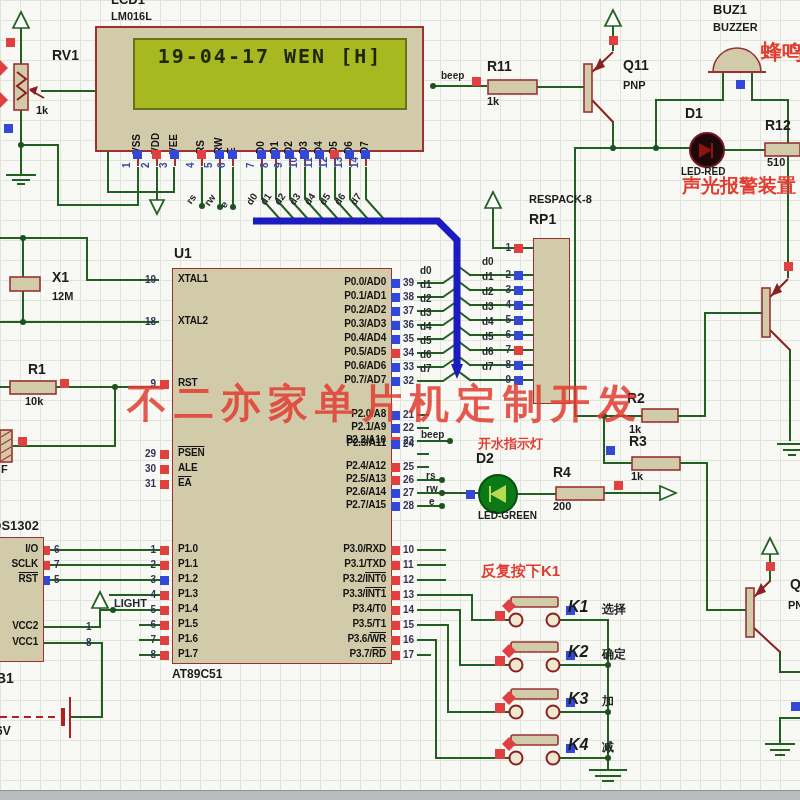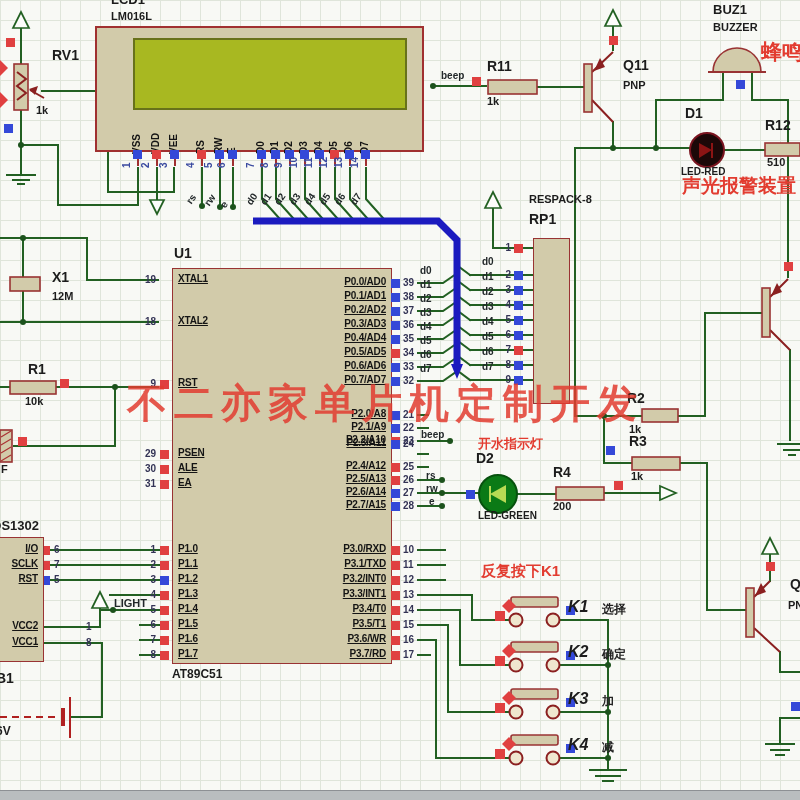--- a/index.html
+++ b/index.html
@@ -22,21 +22,21 @@
   .lab{position:absolute;font-weight:bold;color:#1c1c1c;white-space:nowrap;line-height:1.1;}
   .red{color:var(--red-text);}
   .netlab{position:absolute;font-size:10px;font-weight:bold;color:#22282a;white-space:nowrap;}
   .vtext{writing-mode:vertical-rl;transform:rotate(180deg);}
   .rot{transform:rotate(-55deg);transform-origin:left bottom;}
   .sq{position:absolute;width:9px;height:9px;}
   .sq.r{background:var(--pin-red);} .sq.b{background:var(--pin-blue);}
   .host{position:absolute;left:0;top:0;width:0;height:0;}
   .urow{position:absolute;left:0;top:0;height:14px;width:800px;}
   .pname{font-size:10px;font-weight:bold;color:#141414;letter-spacing:-0.2px;white-space:nowrap;position:absolute;top:0;}
-  .ol{font-style:normal;text-decoration:overline;} .pname i{font-style:normal;text-decoration:underline;}
+  .ol{font-style:normal;text-decoration:overline;} .pname i{font-style:normal;}
   .unum{position:absolute;top:1px;font-size:10px;font-weight:bold;color:#333355;}
   .rhost .pname{left:240px;width:146px;text-align:right;}
   .rhost .sq{left:391px;top:3px;}
   .rhost .unum{left:403px;width:22px;text-align:left;}
   .lhost .pname{left:178px;text-align:left;}
   .lhost .sq{left:160px;top:3px;}
   .lhost .unum{left:136px;width:20px;text-align:right;}
   .rphost .sq{left:514px;top:3px;}
   .rphost .unum{left:498px;width:13px;text-align:right;}
   .dshost .pname{left:-30px;width:68px;text-align:right;}
@@ -190,20 +190,21 @@
         <rect class="sqb" x="566" y="744" width="9" height="9"></rect>
   </g>
   <polygon class="sqr" points="0,60 8,68 0,76"></polygon>
   <polygon class="sqr" points="0,92 8,100 0,108"></polygon>
 </svg>
 
 <div class="layer">
 
   <div class="body-div" style="left:95px;top:26px;width:325px;height:122px;border-color:#a03030;border-width:2px;"></div>
   <div class="screen">
+    <div class="scr1">19-04-17 WEN [H]</div>
   </div>
   <div class="body-div" style="left:172px;top:268px;width:218px;height:394px;"></div>
   <div class="body-div" style="left:533px;top:238px;width:35px;height:164px;"></div>
   <div class="body-div" style="left:-50px;top:537px;width:92px;height:123px;"></div>
 
   <div class="lab" style="left:111px;top:-7px;font-size:13px;">LCD1</div>
   <div class="lab" style="left:111px;top:10px;font-size:11px;">LM016L</div>
   <div class="lab" style="left:36px;top:48px;font-size:14px;padding-left:16px;">RV1</div>
   <div class="lab" style="left:36px;top:104px;font-size:11px;">1k</div>
   <div class="lab" style="left:52px;top:270px;font-size:14px;">X1</div>

